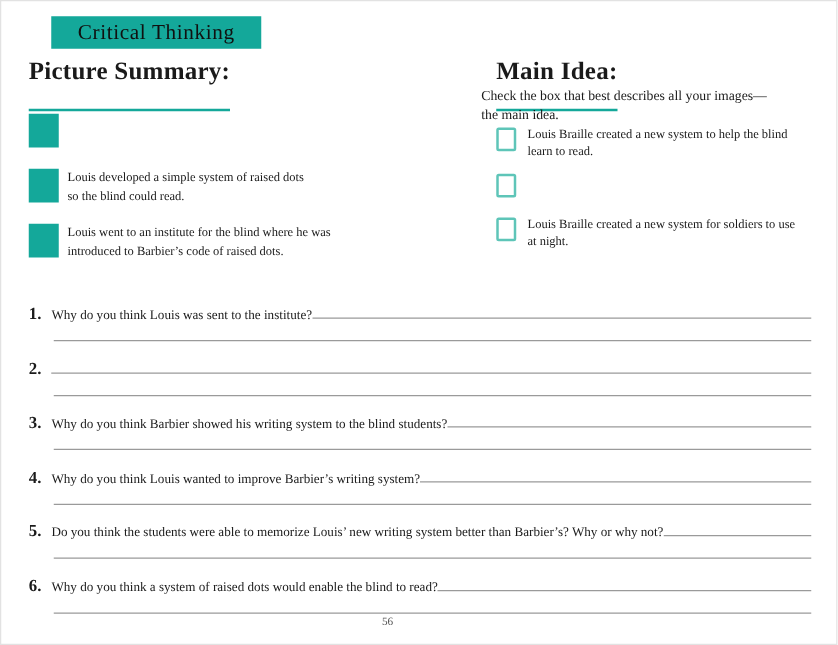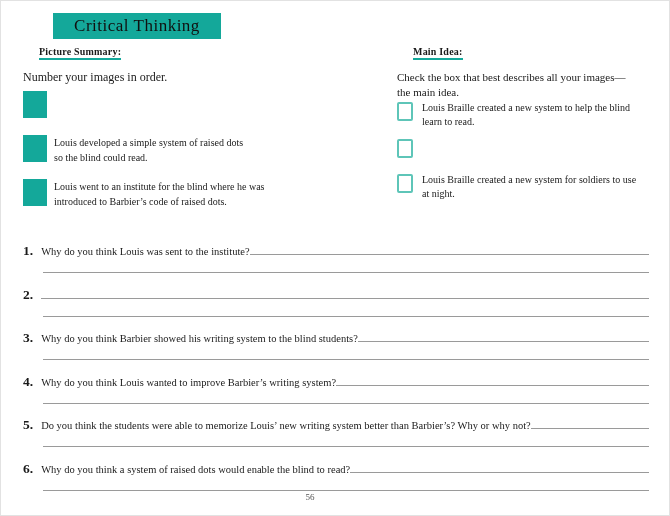--- a/index.html
+++ b/index.html
@@ -2,34 +2,34 @@
 <html><head>
 <meta charset="utf-8">
 <style>
   html,body { margin:0; padding:0; background:#f4f4f4; }
   .page {
     position:relative; width:670px; height:516px; margin:0 auto;
     background:#ffffff; border:1px solid #e2e2e2; box-sizing:border-box;
     font-family:"Liberation Serif", serif; color:#1a1a1a; overflow:hidden;
   }
   .banner {
-    position:absolute; left:52px; top:12px; width:168px; height:26px;
+    position:absolute; left:40px; top:12px; width:168px; height:26px;
     background:#14a89a; text-align:center; line-height:26px;
     font-size:17px; color:#101010; letter-spacing:0.5px;
   }
   .heading {
-    position:absolute; font-weight:bold; font-size:10px;
-    border-bottom:2px solid #14a89a; padding-bottom:1px; letter-spacing:0.2px;margin-left:16px;
+    position:absolute; font-weight:bold; font-size:20px;
+    border-bottom:2px solid #14a89a; padding-bottom:18px; letter-spacing:0.2px;
   }
   .ps-heading  { left:22px;  top:45px; }
   .mi-heading  { left:396px; top:45px; }
   .hot-heading { left:22px;  top:209px; }
   .instruction { position:absolute; font-size:12px; }
   .ps-instruction { left:22px; top:69px; }
-  .mi-instruction { left:396px; top:69px; font-size:11px; line-height:1.35; white-space:pre-line; }
+  .mi-instruction { left:384px; top:69px; font-size:11px; line-height:1.35; white-space:pre-line; }
   .ps-item { position:absolute; left:22px; display:flex; }
   .num-box { width:24px; height:27px; background:#14a89a; margin-right:7px; flex:none; }
   .ps-item-text { font-size:10px; line-height:1.45; white-space:pre-line; padding-top:1px; }
   .mi-option { position:absolute; left:396px; display:flex; }
   .checkbox {
     width:12px; height:15px; background:#fff; flex:none;
     border:2px solid #5ec5b8; border-radius:2px; margin-right:9px; margin-top:1px;
   }
   .mi-option-text { font-size:10px; line-height:1.4; white-space:pre-line; }
   .q-row { position:absolute; left:22px; width:626px; display:flex; align-items:baseline; }
@@ -42,21 +42,20 @@
 </head>
 <body>
 
 <div class="page">
 
   <div class="banner">
     <span>Critical Thinking</span>
   </div>
 
   <div class="heading ps-heading">Picture Summary:</div>
-  <div class="instruction ps-instruction">Number your images in order.</div>
 
   <div class="ps-item" style="top:90px">
     <div class="num-box"></div>
   </div>
   <div class="ps-item" style="top:134px">
     <div class="num-box"></div>
     <div class="ps-item-text">Louis developed a simple system of raised dots
 so the blind could read.</div>
   </div>
   <div class="ps-item" style="top:178px">

